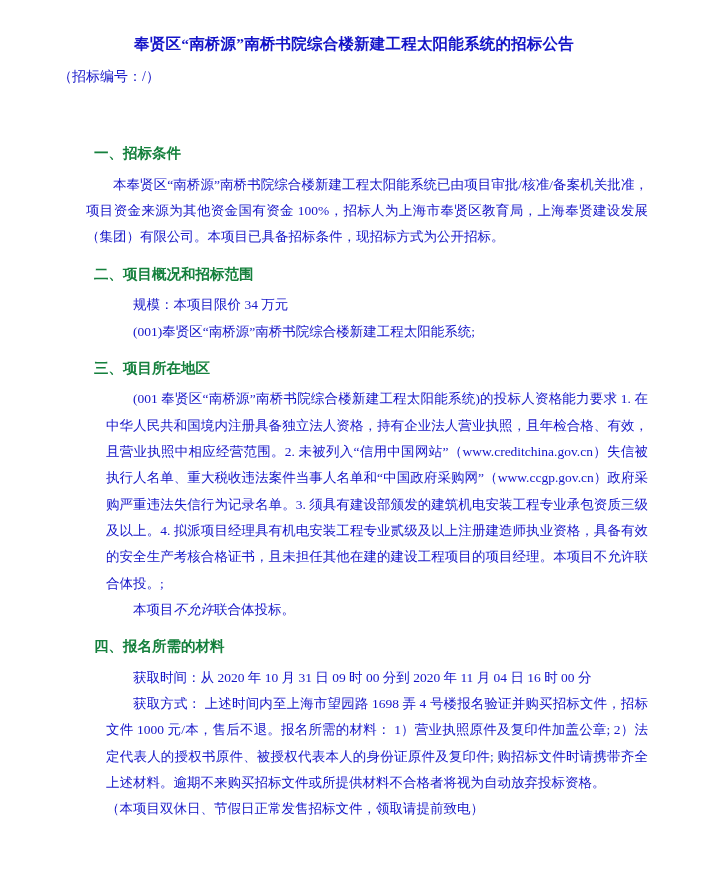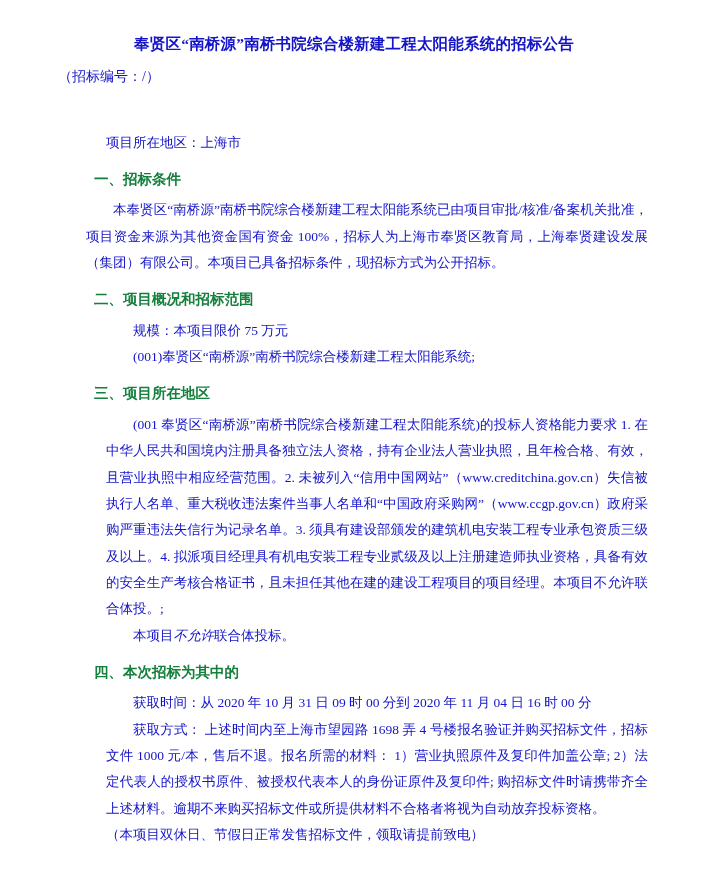--- a/index.html
+++ b/index.html
@@ -84,39 +84,38 @@
 </head>
 <body>
 
 <div class="page">
 
   <div class="doc-title">奉贤区“南桥源”南桥书院综合楼新建工程太阳能系统的招标公告</div>
   <div class="doc-subtitle">（招标编号：/）</div>
 
   <div class="spacer-1"></div>
 
-  <div class="meta-line">项目所在地区：上海市</div>
 
   <h2 class="section">一、招标条件</h2>
   <div class="body-block">
     <p class="para indent2">本奉贤区“南桥源”南桥书院综合楼新建工程太阳能系统已由项目审批/核准/备案机关批准，项目资金来源为其他资金国有资金 100%，招标人为上海市奉贤区教育局，上海奉贤建设发展（集团）有限公司。本项目已具备招标条件，现招标方式为公开招标。</p>
   </div>
 
   <h2 class="section">二、项目概况和招标范围</h2>
   <div class="body-block">
-    <p class="para indent-block">规模：本项目限价 75 万元</p>
+    <p class="para indent-block">规模：本项目限价 34 万元</p>
     <p class="para indent-block">(001)奉贤区“南桥源”南桥书院综合楼新建工程太阳能系统;</p>
   </div>
 
   <h2 class="section">三、项目所在地区</h2>
   <div class="body-block">
     <p class="para indent-block">(001 奉贤区“南桥源”南桥书院综合楼新建工程太阳能系统)的投标人资格能力要求 1. 在中华人民共和国境内注册具备独立法人资格，持有企业法人营业执照，且年检合格、有效，且营业执照中相应经营范围。2. 未被列入“信用中国网站”（www.creditchina.gov.cn）失信被执行人名单、重大税收违法案件当事人名单和“中国政府采购网”（www.ccgp.gov.cn）政府采购严重违法失信行为记录名单。3. 须具有建设部颁发的建筑机电安装工程专业承包资质三级及以上。4. 拟派项目经理具有机电安装工程专业贰级及以上注册建造师执业资格，具备有效的安全生产考核合格证书，且未担任其他在建的建设工程项目的项目经理。本项目不允许联合体投。;</p>
     <p class="para indent-block"><span>本项目</span><span class="italic-em">不允许</span><span>联合体投标。</span></p>
   </div>
 
-  <h2 class="section">四、本次招标为其中的</h2>
+  <h2 class="section">四、报名所需的材料</h2>
   <div class="body-block">
     <p class="para indent-block">获取时间：从 2020 年 10 月 31 日  09 时 00 分到 2020 年 11 月 04 日  16 时 00 分</p>
     <p class="para indent-block">获取方式： 上述时间内至上海市望园路 1698 弄 4 号楼报名验证并购买招标文件，招标文件 1000 元/本，售后不退。报名所需的材料： 1）营业执照原件及复印件加盖公章; 2）法定代表人的授权书原件、被授权代表本人的身份证原件及复印件; 购招标文件时请携带齐全上述材料。逾期不来购买招标文件或所提供材料不合格者将视为自动放弃投标资格。</p>
     <p class="note-line">（本项目双休日、节假日正常发售招标文件，领取请提前致电）</p>
   </div>
 
 </div>
 
 </body></html>

